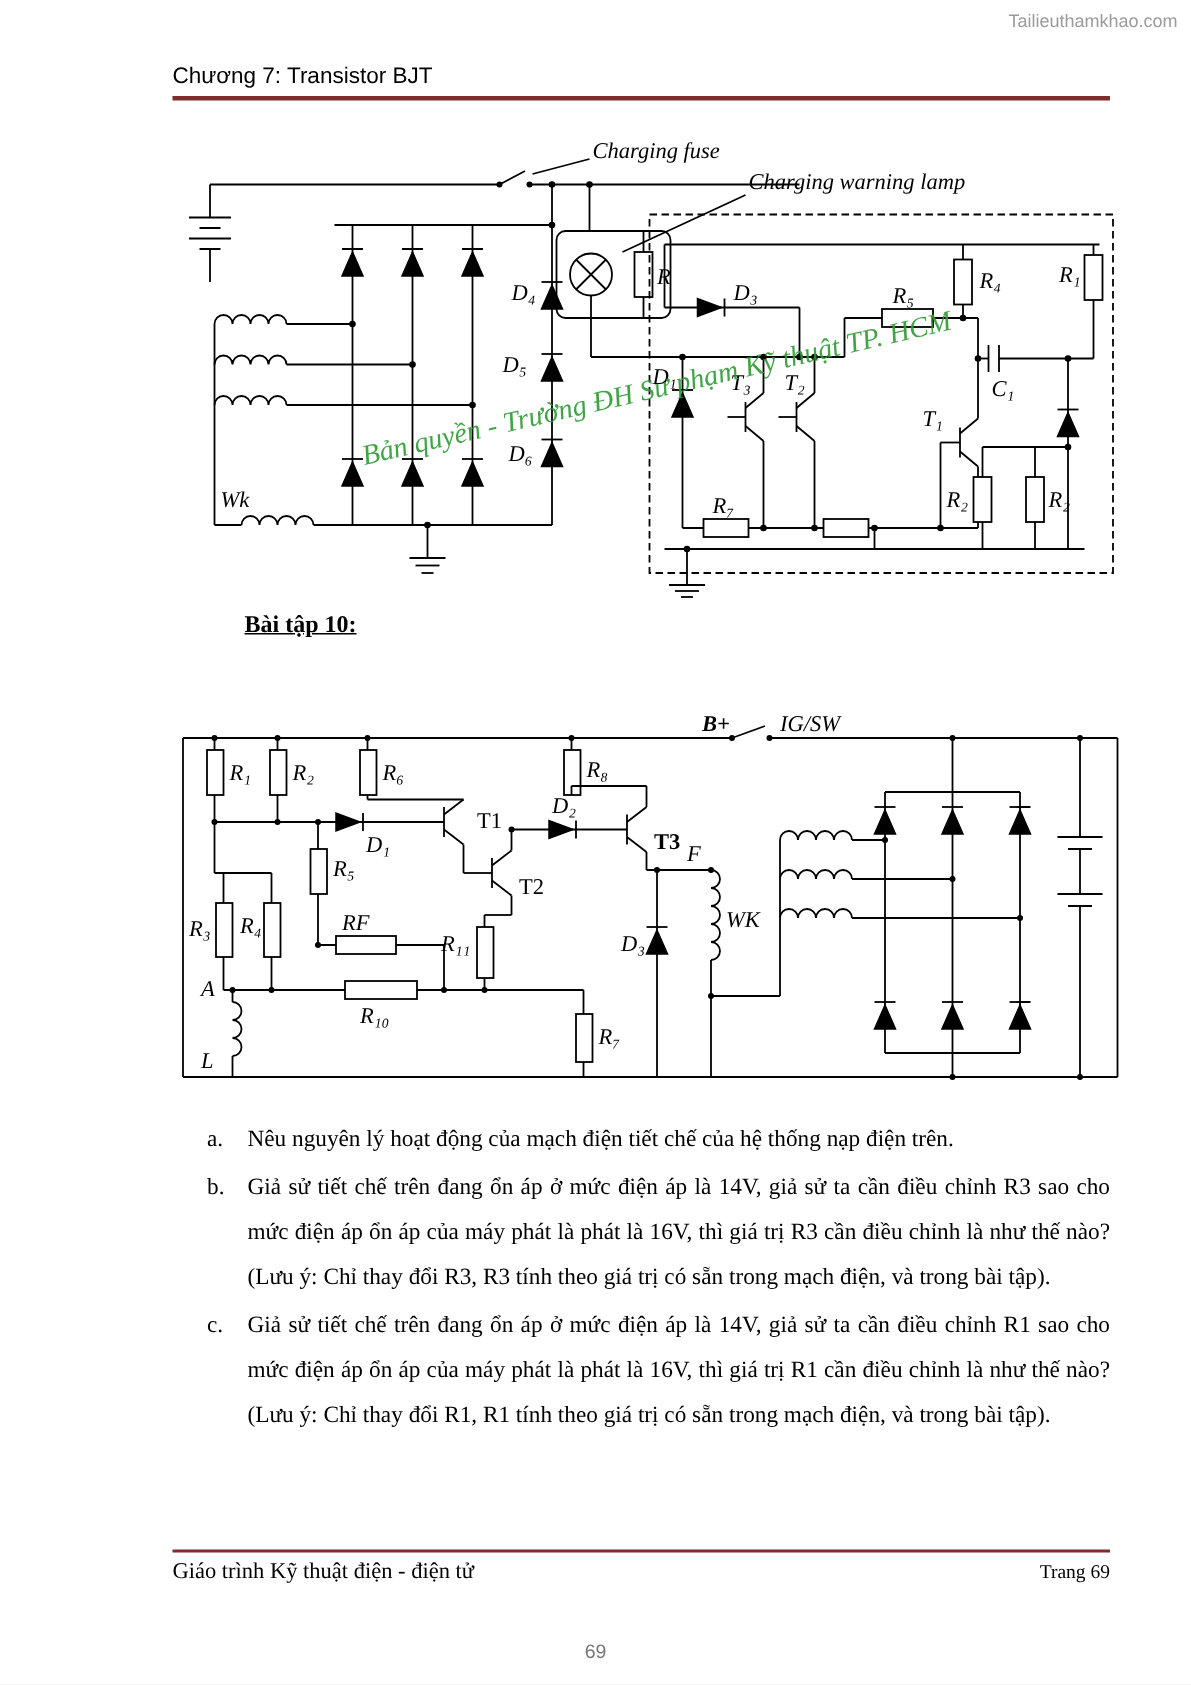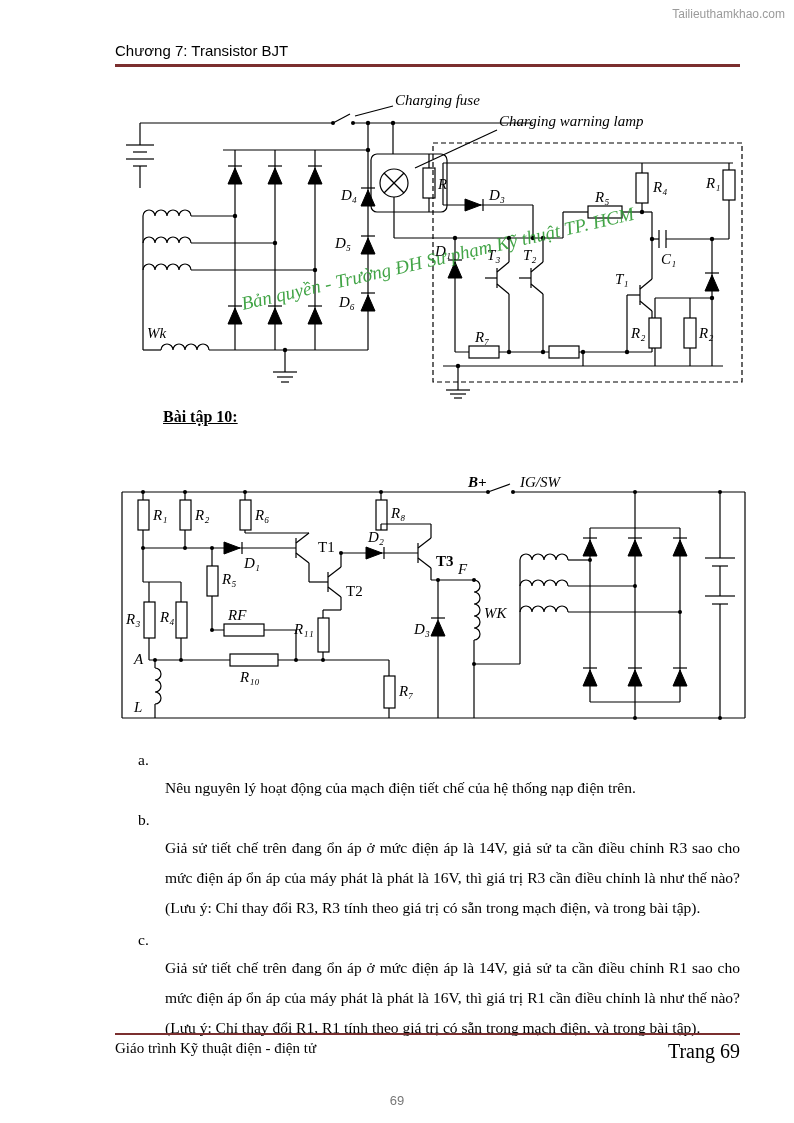--- a/index.html
+++ b/index.html
@@ -22,23 +22,23 @@
   .rule.header { top:64px; height:3px; }
   .rule.footer { top:1033px; height:2px; }
   .exercise-title {
     position:absolute; top:408px; left:115px;
     font-size:16px; font-weight:bold; text-decoration:underline;margin-left:48px;
   }
   .intro { position:absolute; top:442px; left:115px; font-size:15.5px; }
   .questions { position:absolute; top:745px; left:138px; width:602px; font-size:15.5px; }
   .q { display:flex; margin-bottom:2px; }
   .q-marker { width:27px; flex:0 0 27px; line-height:30px; }
-  .q-text { flex:1; line-height:30px; text-align:justify;margin-top:28px; }
+  .q-text { flex:1; line-height:30px; text-align:justify; }
   .footer-left { position:absolute; top:1040px; left:115px; font-size:15px;text-align:right; }
-  .footer-right { position:absolute; top:1040px; right:54px; font-size:20px; }
+  .footer-right { position:absolute; top:1040px; right:54px; font-size:13px; }
   .page-number {
     position:absolute; top:1093px; left:0; width:100%; text-align:center;
     font-family:"Liberation Sans","DejaVu Sans",sans-serif; font-size:13px; color:#777;
   }
   svg.circuit { position:absolute; }
   #circuit1 { left:103px; top:88px; }
   #circuit2 { left:100px; top:472px; }
   svg text {
     font-family:"Liberation Serif","DejaVu Serif",serif;
     font-style:italic; font-size:15px; fill:#000;

